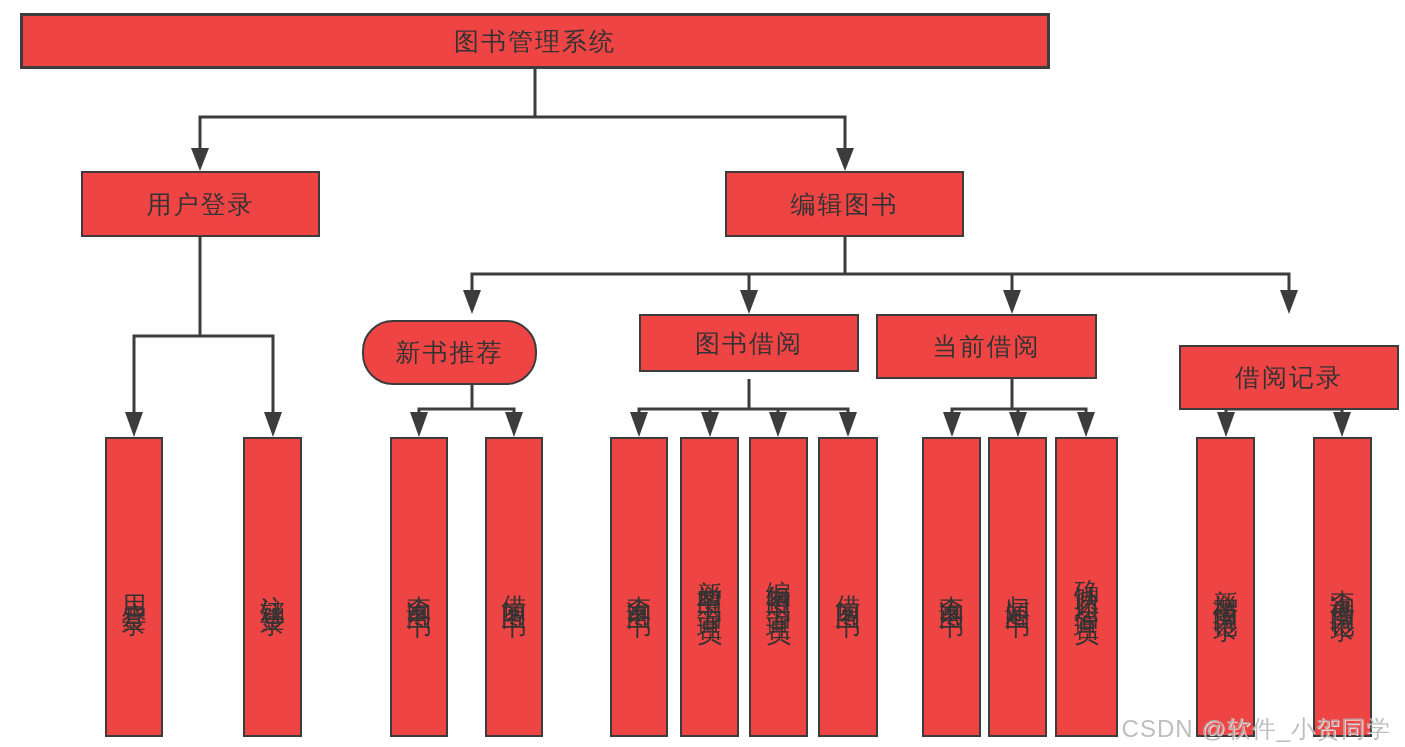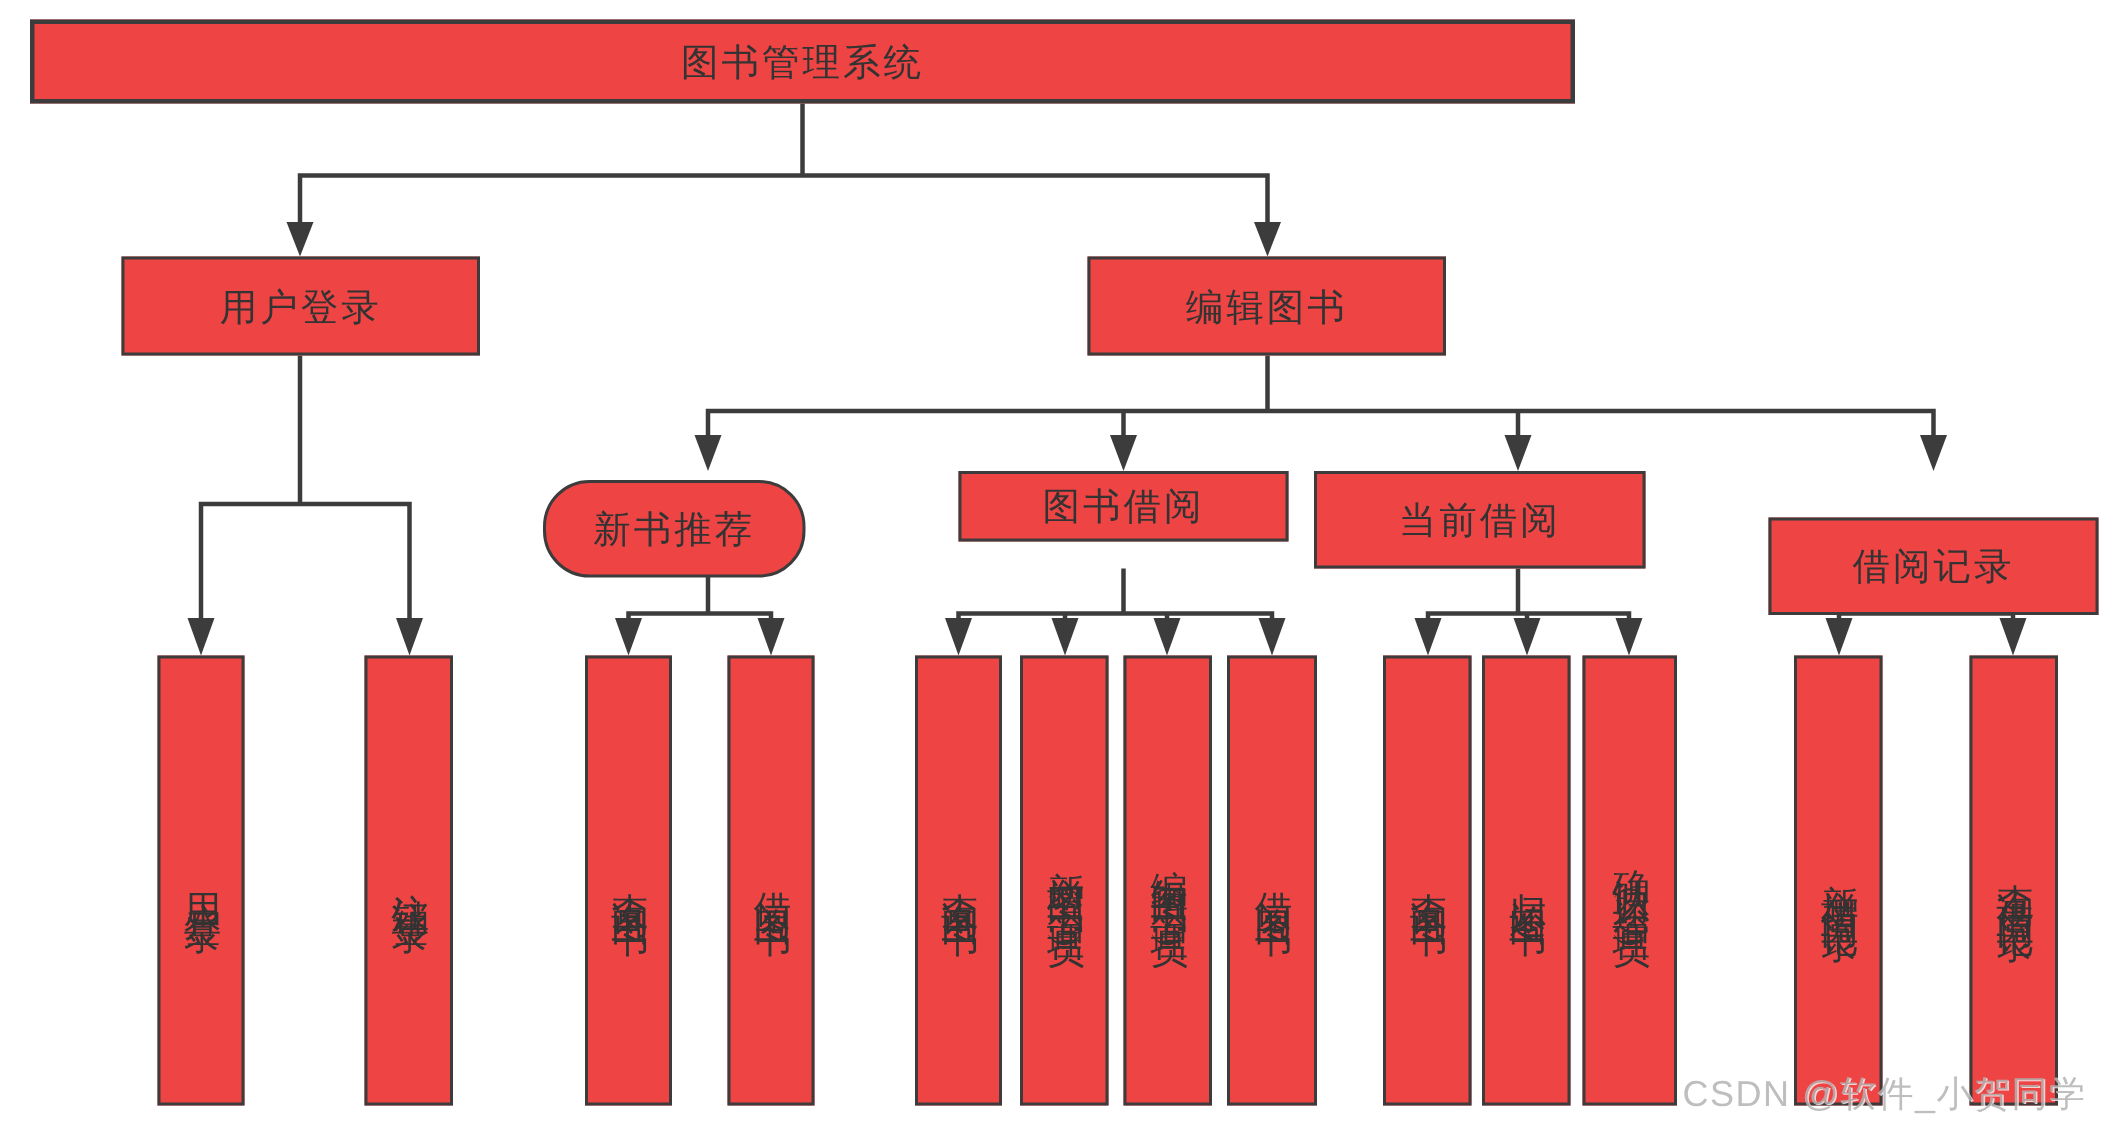--- a/index.html
+++ b/index.html
@@ -94,21 +94,21 @@
     <polygon points="1217,412 1235,412 1226,437"></polygon>
     <polygon points="1333,412 1351,412 1342,437"></polygon>
   </svg>
 
   <div class="box hbox root" style="left:20px;top:13px;width:1030px;height:56px;">图书管理系统</div>
 
   <div class="box hbox" style="left:81px;top:171px;width:239px;height:66px;">用户登录</div>
   <div class="box hbox" style="left:725px;top:171px;width:239px;height:66px;">编辑图书</div>
 
   <div class="box hbox" style="left:362px;top:320px;width:175px;height:65px;border-radius:31px;">新书推荐</div>
-  <div class="box hbox" style="left:639px;top:314px;width:220px;height:47px;">图书借阅</div>
+  <div class="box hbox" style="left:639px;top:314px;width:220px;height:58px;">图书借阅</div>
   <div class="box hbox" style="left:876px;top:314px;width:221px;height:65px;">当前借阅</div>
   <div class="box hbox" style="left:1179px;top:314px;width:220px;height:65px;margin-top:31px;">借阅记录</div>
 
   <div class="box vbox" style="left:105px;top:437px;width:58px;height:300px;">用户登录</div>
   <div class="box vbox" style="left:243px;top:437px;width:59px;height:300px;">注销登录</div>
 
   <div class="box vbox" style="left:390px;top:437px;width:58px;height:300px;">查询图书</div>
   <div class="box vbox" style="left:485px;top:437px;width:58px;height:300px;">借阅图书</div>
 
   <div class="box vbox" style="left:610px;top:437px;width:58px;height:300px;">查询图书</div>

